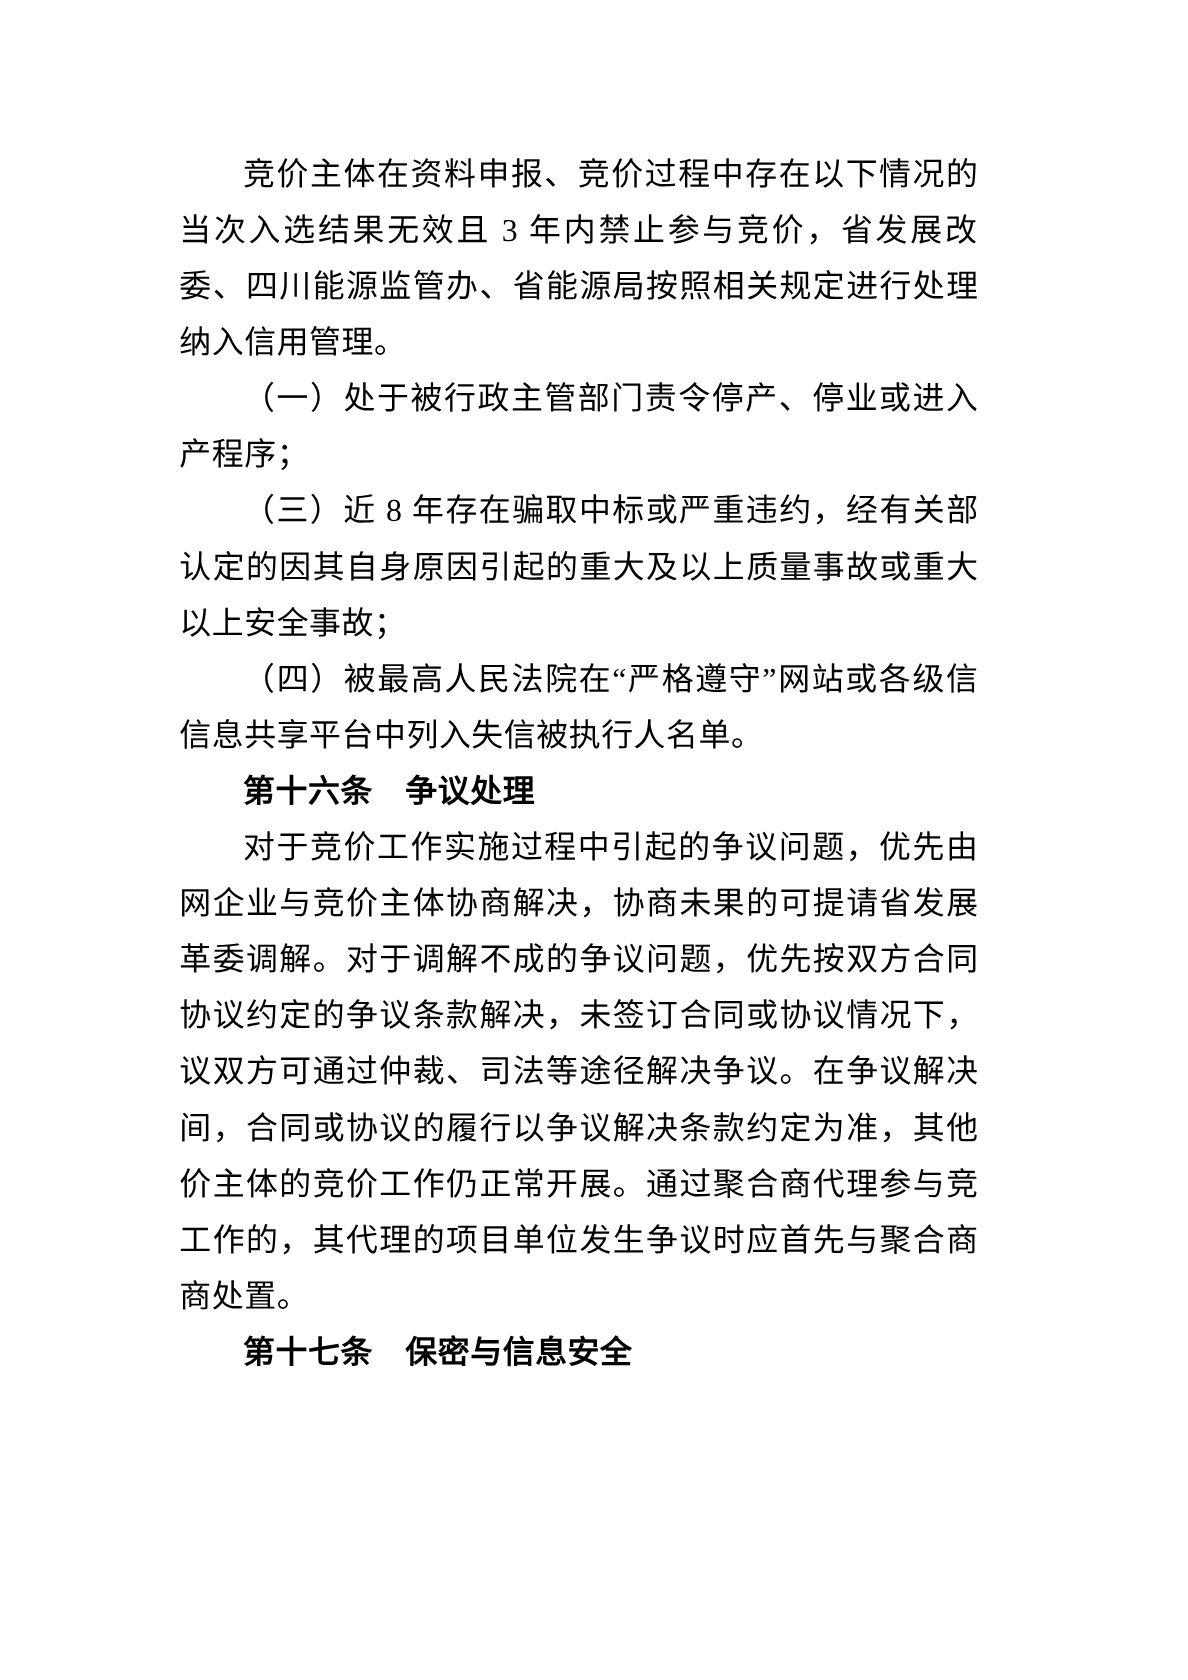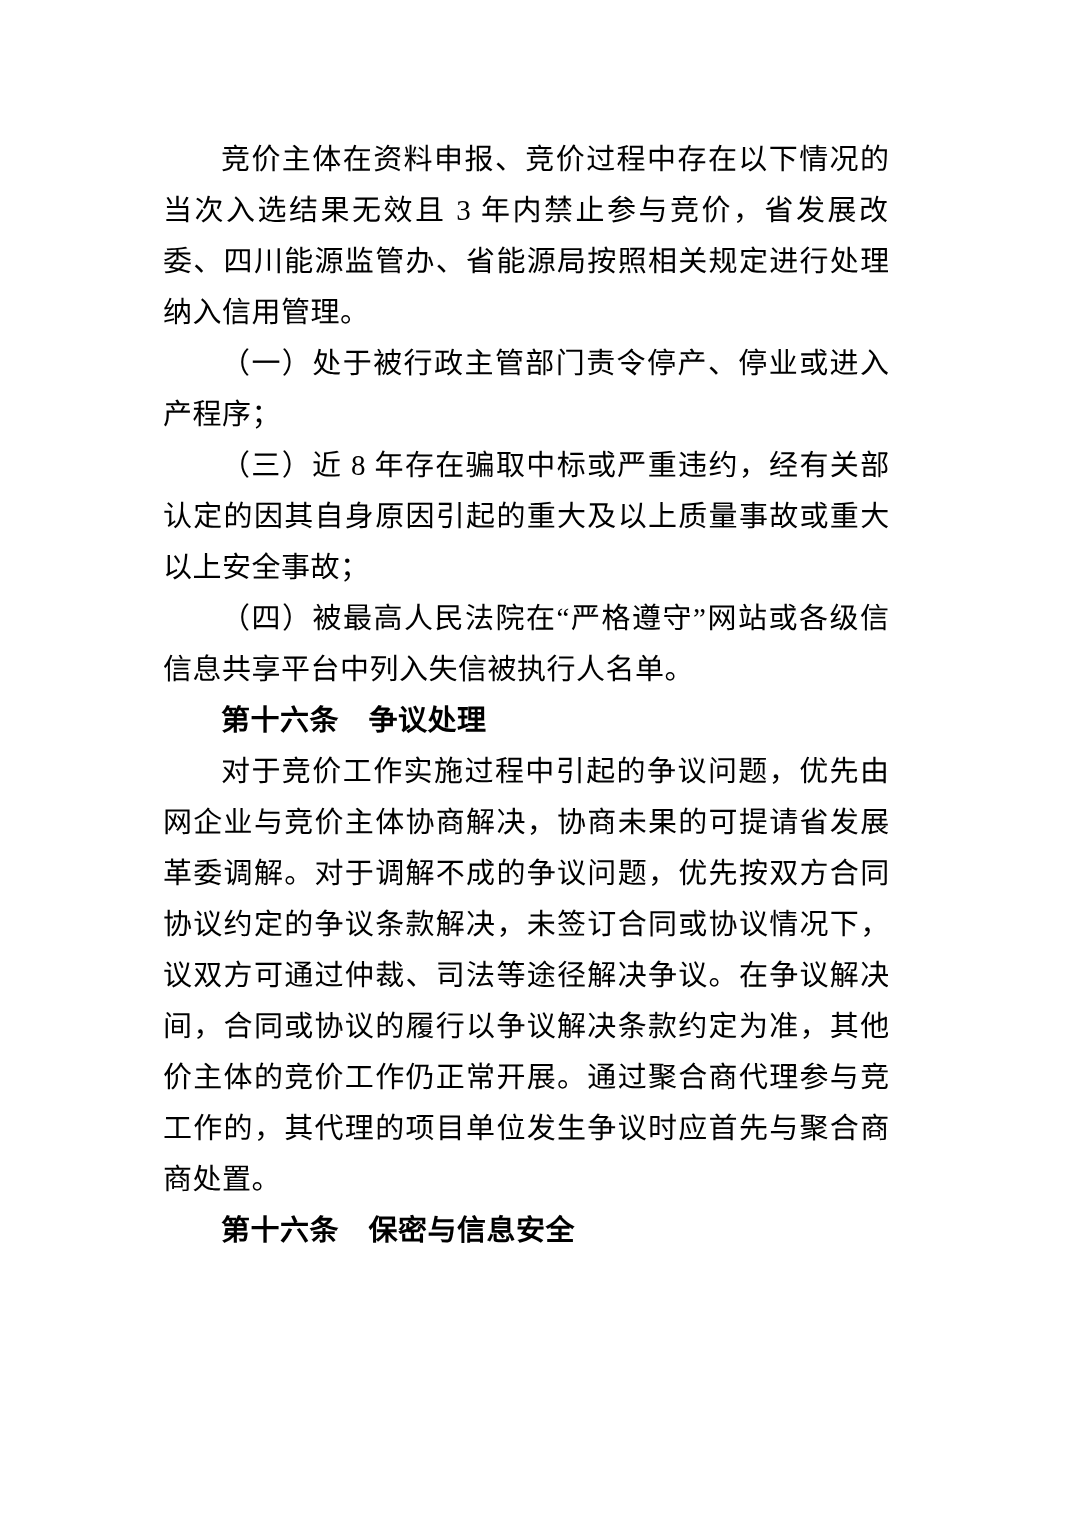--- a/index.html
+++ b/index.html
@@ -42,15 +42,15 @@
 <body>
 
 <div class="page">
   <div class="doc-body" id="doc-body">
       <p class="body">竞价主体在资料申报、竞价过程中存在以下情况的，当次入选结果无效且 3 年内禁止参与竞价，省发展改革委、四川能源监管办、省能源局按照相关规定进行处理并纳入信用管理。</p>
       <p class="body">（一）处于被行政主管部门责令停产、停业或进入破产程序；</p>
       <p class="body">（三）近 8 年存在骗取中标或严重违约，经有关部门认定的因其自身原因引起的重大及以上质量事故或重大及以上安全事故；</p>
       <p class="body">（四）被最高人民法院在“严格遵守”网站或各级信用信息共享平台中列入失信被执行人名单。</p>
       <p class="heading">第十六条　争议处理</p>
       <p class="body">对于竞价工作实施过程中引起的争议问题，优先由电网企业与竞价主体协商解决，协商未果的可提请省发展改革委调解。对于调解不成的争议问题，优先按双方合同或协议约定的争议条款解决，未签订合同或协议情况下，争议双方可通过仲裁、司法等途径解决争议。在争议解决期间，合同或协议的履行以争议解决条款约定为准，其他竞价主体的竞价工作仍正常开展。通过聚合商代理参与竞价工作的，其代理的项目单位发生争议时应首先与聚合商协商处置。</p>
-      <p class="heading">第十六条　保密与信息安全</p>
+      <p class="heading">第十七条　保密与信息安全</p>
     </div>
 </div>
 
 </body></html>

